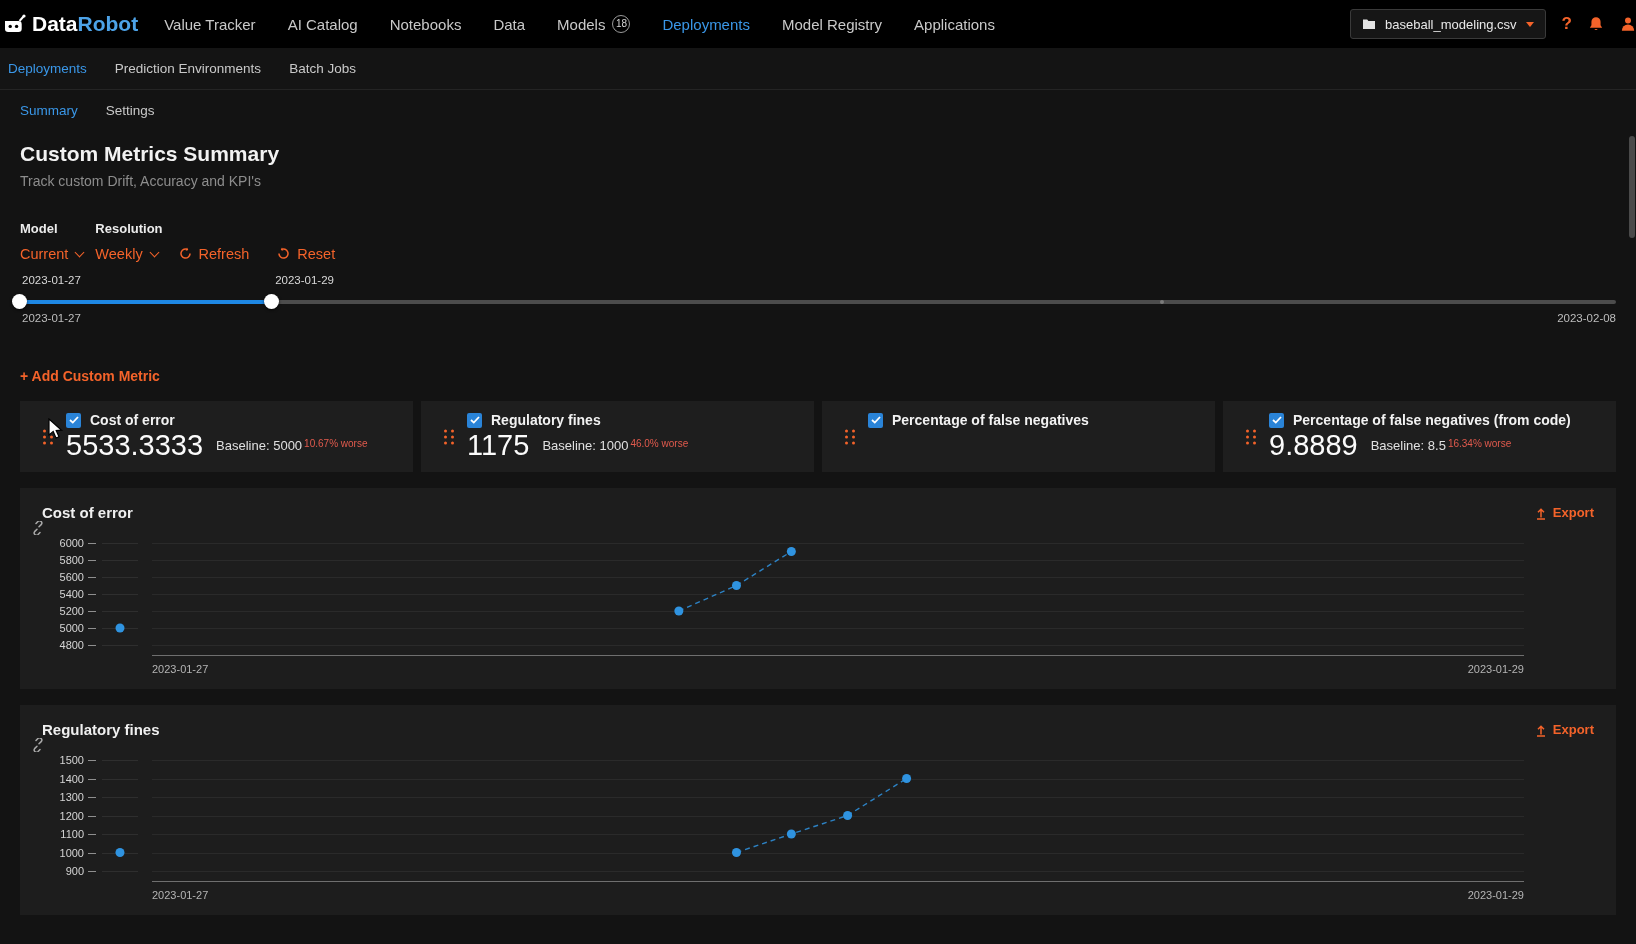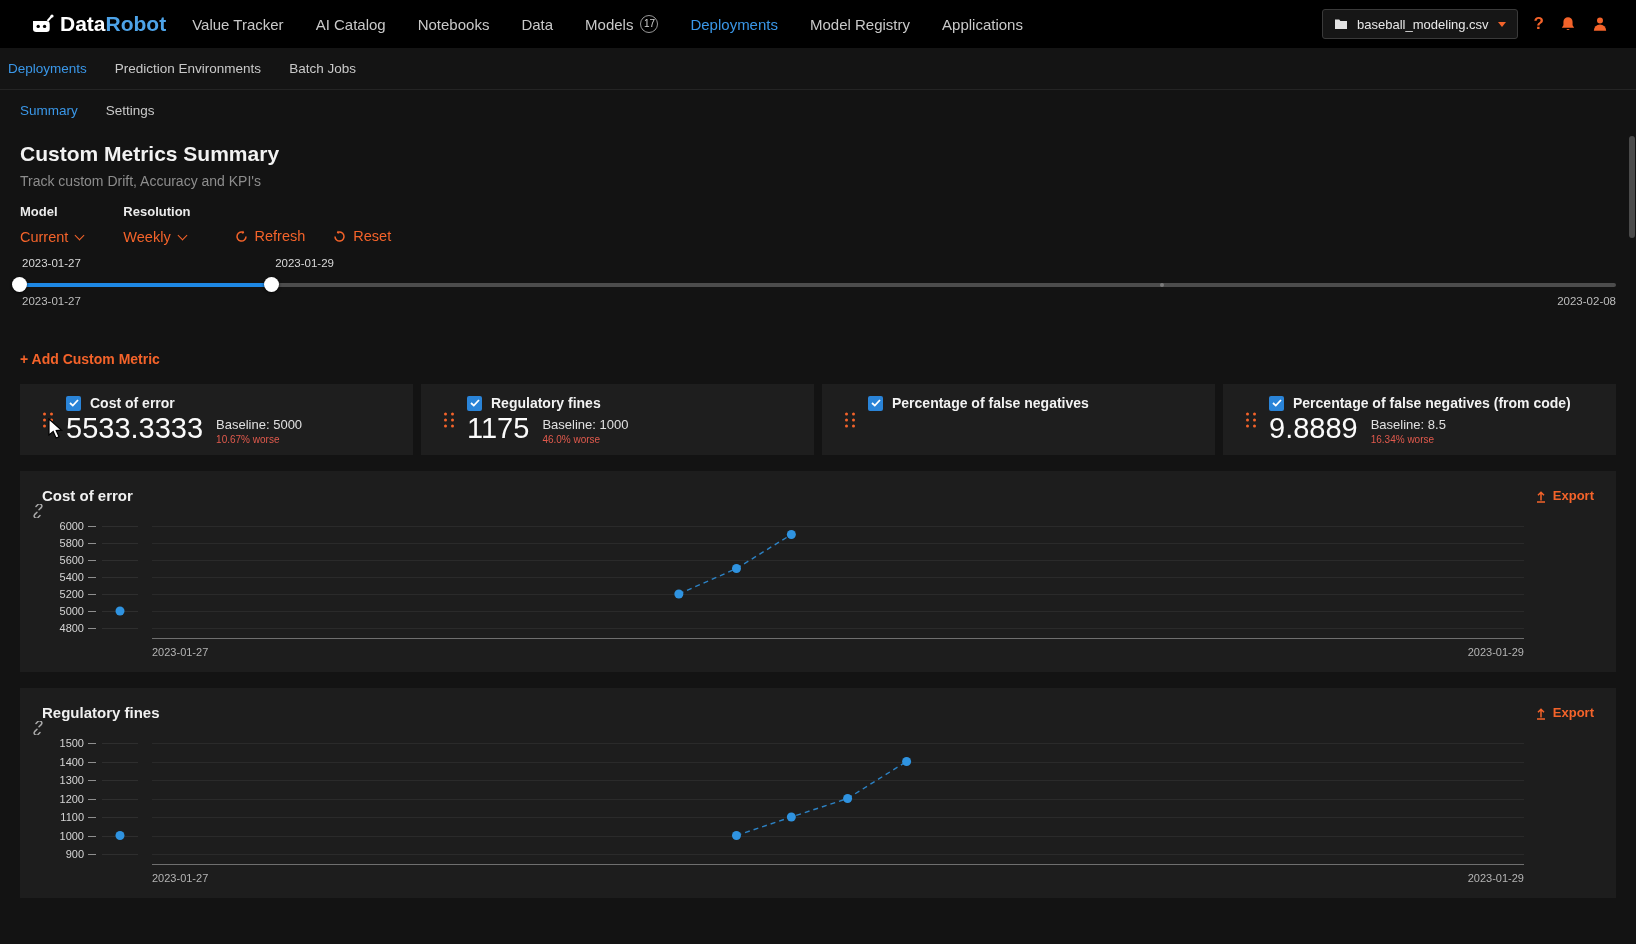--- a/index.html
+++ b/index.html
@@ -1,21 +1,21 @@
 <!DOCTYPE html>
 <html style="--accent: #f4632a; --link-blue: #3a97e8; --chart-blue: #2f93e0; --slider-blue: #1e88e5; --delta-red: #e15a4d; --checkbox-blue: #2a84d8;"><head>
 <meta charset="utf-8">
 <style>
   *{margin:0;padding:0;box-sizing:border-box}
   html,body{background:#131313}
   body{width:1636px;height:944px;position:relative;overflow:hidden;
        font-family:"Liberation Sans",sans-serif;color:#e6e6e6}
 
   
-  .navbar{height:48px;background:#000;display:flex;align-items:center;padding:0 28px}
+  .navbar{height:48px;background:#000;display:flex;align-items:center;padding:0 0}
   .logo{display:flex;align-items:center;gap:6px;font-size:21px;font-weight:bold;cursor:pointer;margin-left:2px}
   .logo-data{color:#fff}
   .logo-robot{color:#4da3e8}
   .nav-items{display:flex;align-items:center;height:47px;margin-left:10px}
   .nav-item{display:flex;align-items:center;gap:7px;height:48px;padding:0 16px;
             font-size:15px;color:#c9c9c9;cursor:pointer;white-space:nowrap}
   .nav-item.active{color:var(--link-blue,#3a97e8)}
   .badge{min-width:18px;height:18px;border:1px solid #999;border-radius:50%;
          font-size:10px;line-height:16px;display:flex;align-items:center;justify-content:center;
          color:#d6d6d6;padding:0 2px}
@@ -33,21 +33,21 @@
   .subnav-item.active{color:var(--link-blue,#3a97e8)}
   .tabs{height:40px;display:flex;align-items:center;padding:0 20px}
   .tab{font-size:13.5px;color:#c9c9c9;margin-right:28px;cursor:pointer}
   .tab.active{color:var(--link-blue,#3a97e8)}
 
   
   .main{padding:0 20px 14px}
   .page-title{font-size:21px;font-weight:bold;color:#f2f2f2;margin-top:12px}
   .page-subtitle{font-size:14px;color:#8d8d8d;margin-top:7px}
 
-  .controls{display:flex;align-items:flex-start;margin-top:15px;gap:40px}
+  .controls{display:flex;align-items:center;margin-top:32px;gap:12px}
   .control label{display:block;font-size:13px;font-weight:bold;color:#ececec}
   .control .value{display:flex;align-items:center;gap:8px;margin-top:10px;font-size:14.5px;
                   color:var(--accent,#f4632a);cursor:pointer;background:none;border:none;white-space:nowrap}
   .chev{width:7px;height:7px;border-right:1.7px solid var(--accent,#f4632a);
         border-bottom:1.7px solid var(--accent,#f4632a);transform:rotate(45deg);display:inline-block;margin-top:-4px}
   .arrow{color:var(--accent,#f4632a)}
   .control-buttons{display:flex;gap:28px;padding-top:24px;margin-left:4px}
   .link-btn{display:flex;align-items:center;gap:7px;color:var(--accent,#f4632a);font-size:14.5px;
             background:none;border:none;cursor:pointer;font-family:inherit}
 
@@ -67,23 +67,23 @@
   
   .cards{display:flex;gap:8px;margin-top:16px}
   .card{flex:1;background:#1e1e1e;min-height:70px;position:relative;padding:11px 12px 10px 46px}
   .drag-handle{position:absolute;left:23px;top:50%;transform:translateY(-50%);
                display:grid;grid-template-columns:3px 3px;gap:3px 4px;cursor:grab}
   .dot{width:3px;height:3px;border-radius:50%;background:var(--accent,#f4632a);display:block}
   .card-top{display:flex;align-items:center;gap:9px}
   .checkbox{width:15px;height:15px;border-radius:2px;background:var(--checkbox-blue,#2a84d8);
             display:inline-flex;align-items:center;justify-content:center;cursor:pointer;flex:0 0 auto}
   .card-title{font-size:14px;font-weight:bold;color:#f2f2f2;white-space:nowrap}
-  .card-bottom{display:flex;align-items:flex-end;gap:13px;margin-top:1px}
+  .card-bottom{display:flex;align-items:center;gap:13px;margin-top:1px}
   .card-value{font-size:29px;color:#fbfbfb}
-  .card-meta{display:flex;flex-direction:column;gap:2px}
+  .card-meta{display:flex;flex-direction:row;gap:2px}
   .baseline{font-size:13px;color:#e0e0e0}
   .delta{font-size:10px;color:var(--delta-red,#e15a4d)}
 
   
   .chart-panel{background:#1d1d1d;margin-top:16px;padding:16px 22px 8px;position:relative}
   .chart-header{display:flex;justify-content:space-between;align-items:center}
   .chart-title{font-size:15px;font-weight:bold;color:#f0f0f0}
   .export-btn{display:flex;align-items:flex-end;gap:6px;color:var(--accent,#f4632a);font-size:13px;
               font-weight:bold;background:none;border:none;cursor:pointer;font-family:inherit}
   .sync-icon{position:absolute;left:11px;cursor:pointer;line-height:0}
@@ -120,21 +120,21 @@
         <span>AI Catalog</span>
       </div>
       <div class="nav-item">
         <span>Notebooks</span>
       </div>
       <div class="nav-item">
         <span>Data</span>
       </div>
       <div class="nav-item">
         <span>Models</span>
-        <span class="badge">17</span>
+        <span class="badge">18</span>
       </div>
       <div class="nav-item active">
         <span>Deployments</span>
       </div>
       <div class="nav-item">
         <span>Model Registry</span>
       </div>
       <div class="nav-item">
         <span>Applications</span>
       </div>

